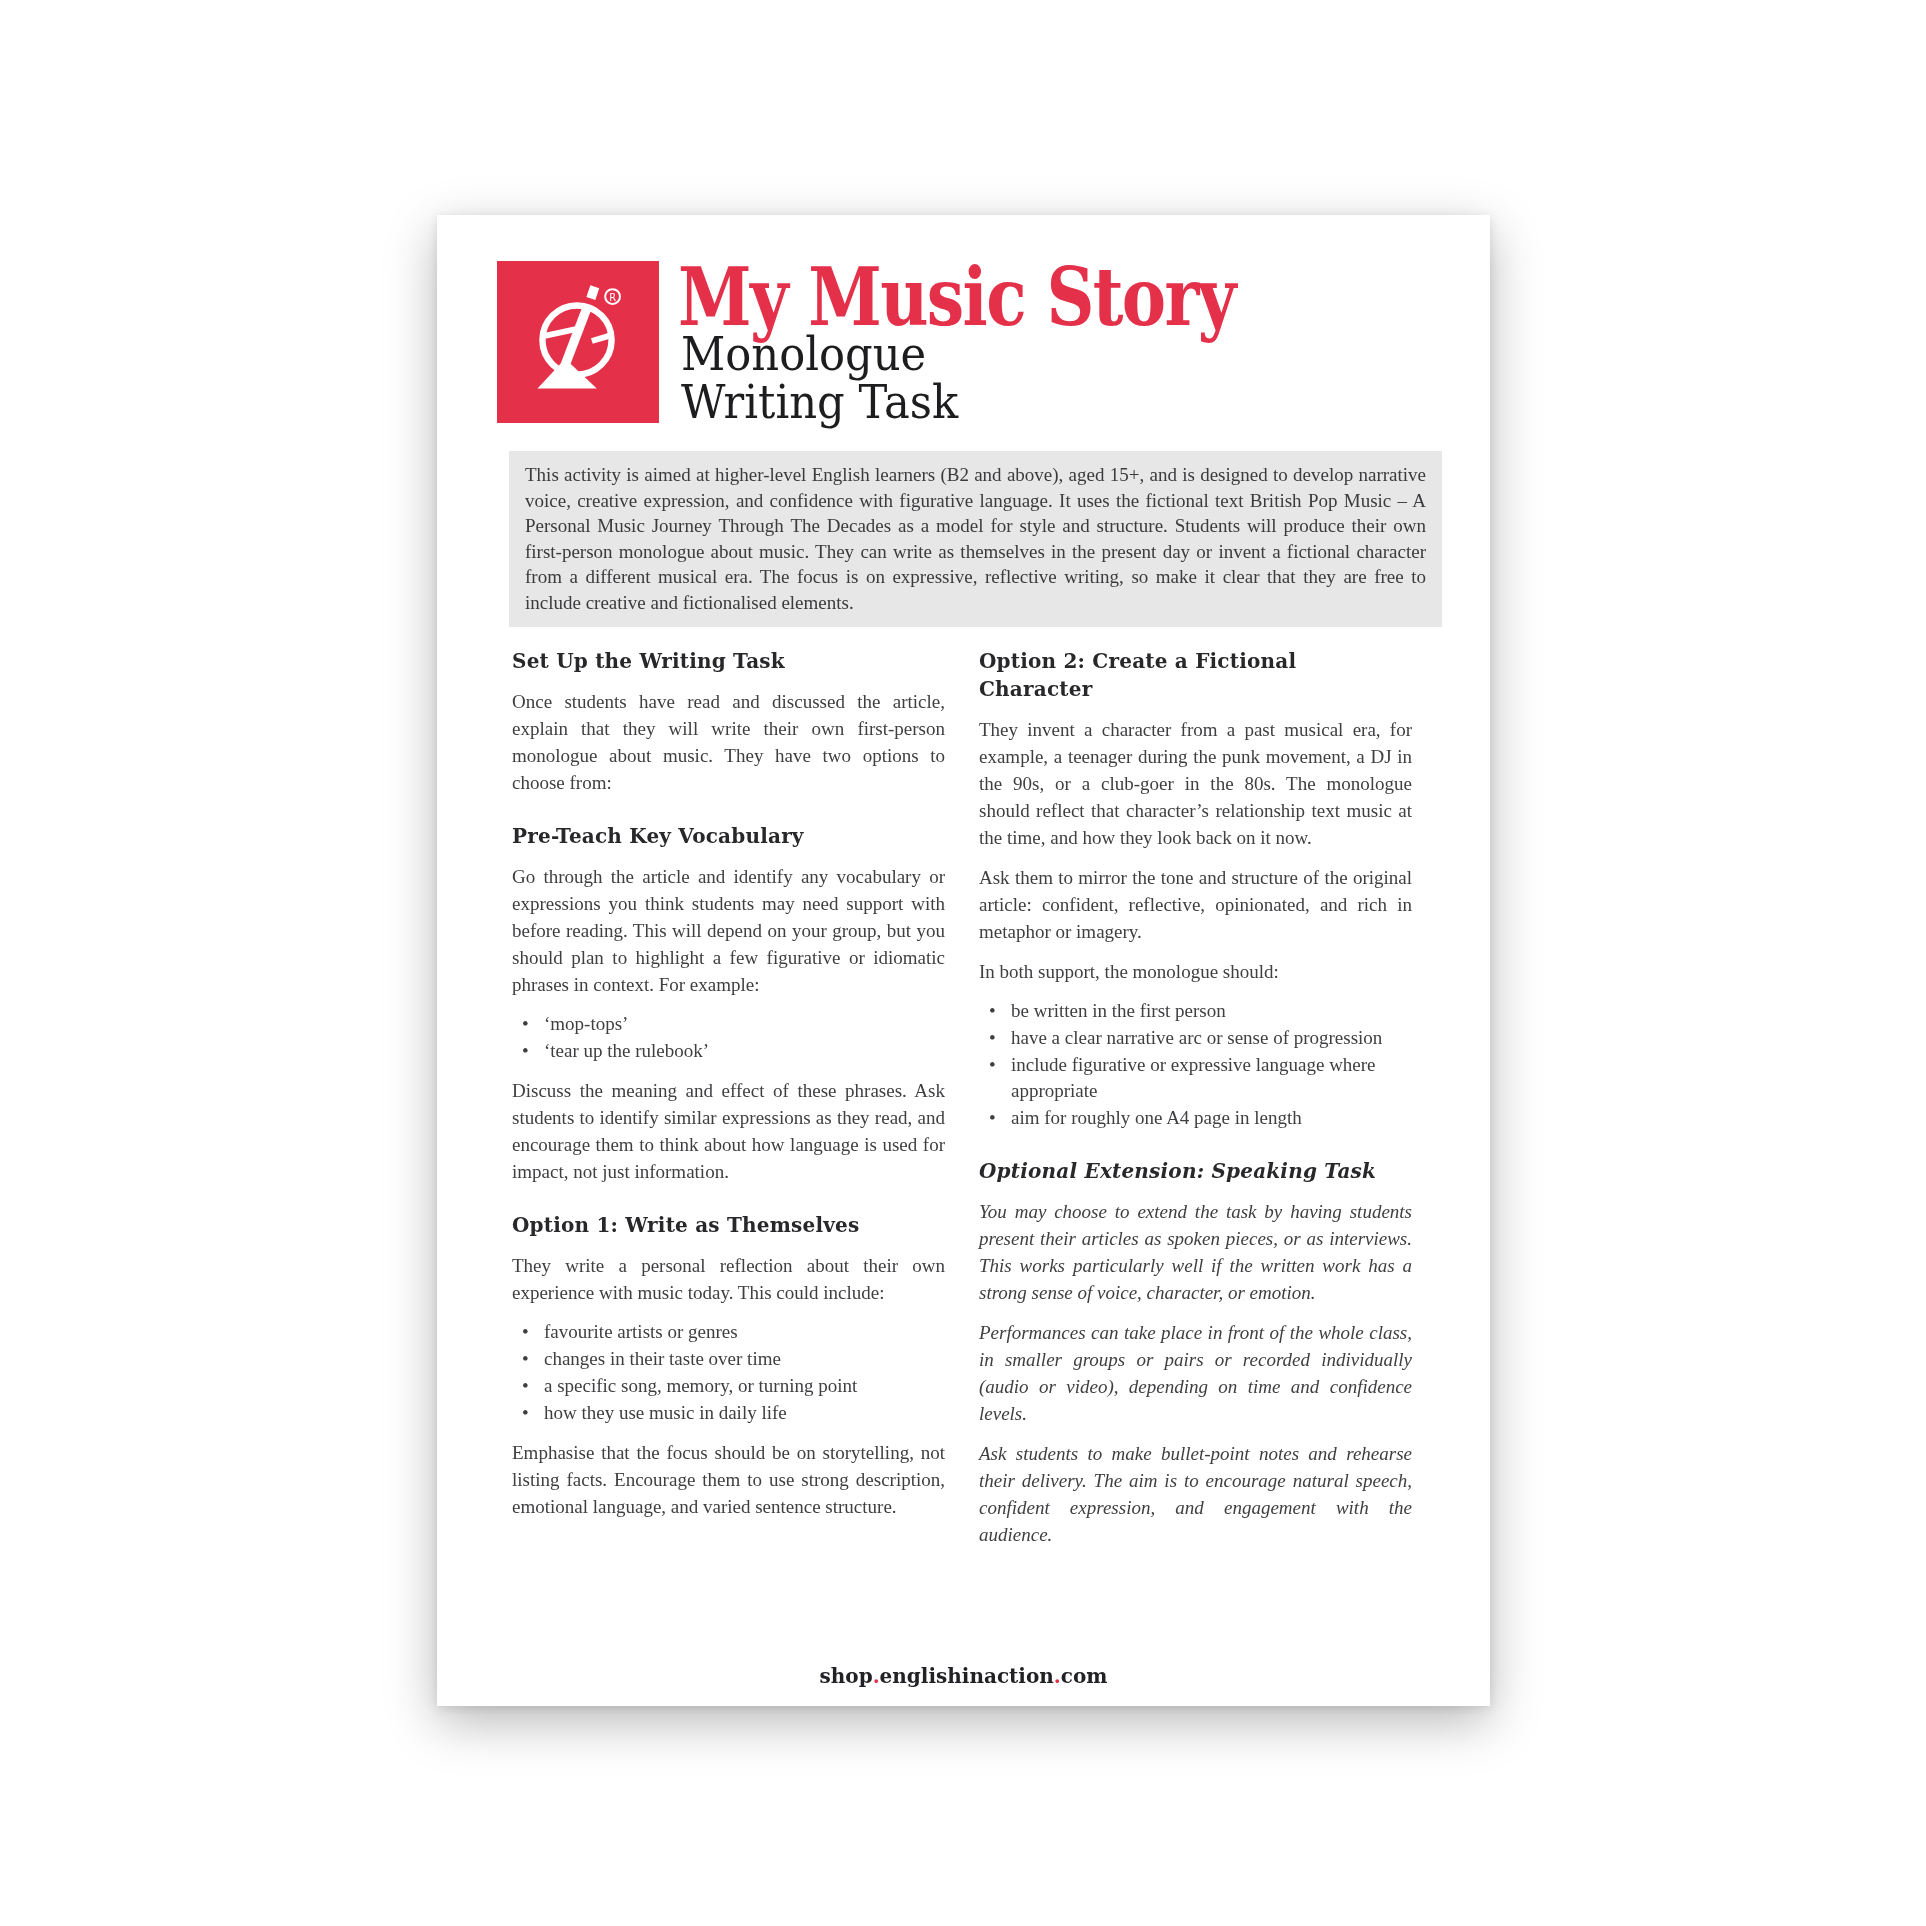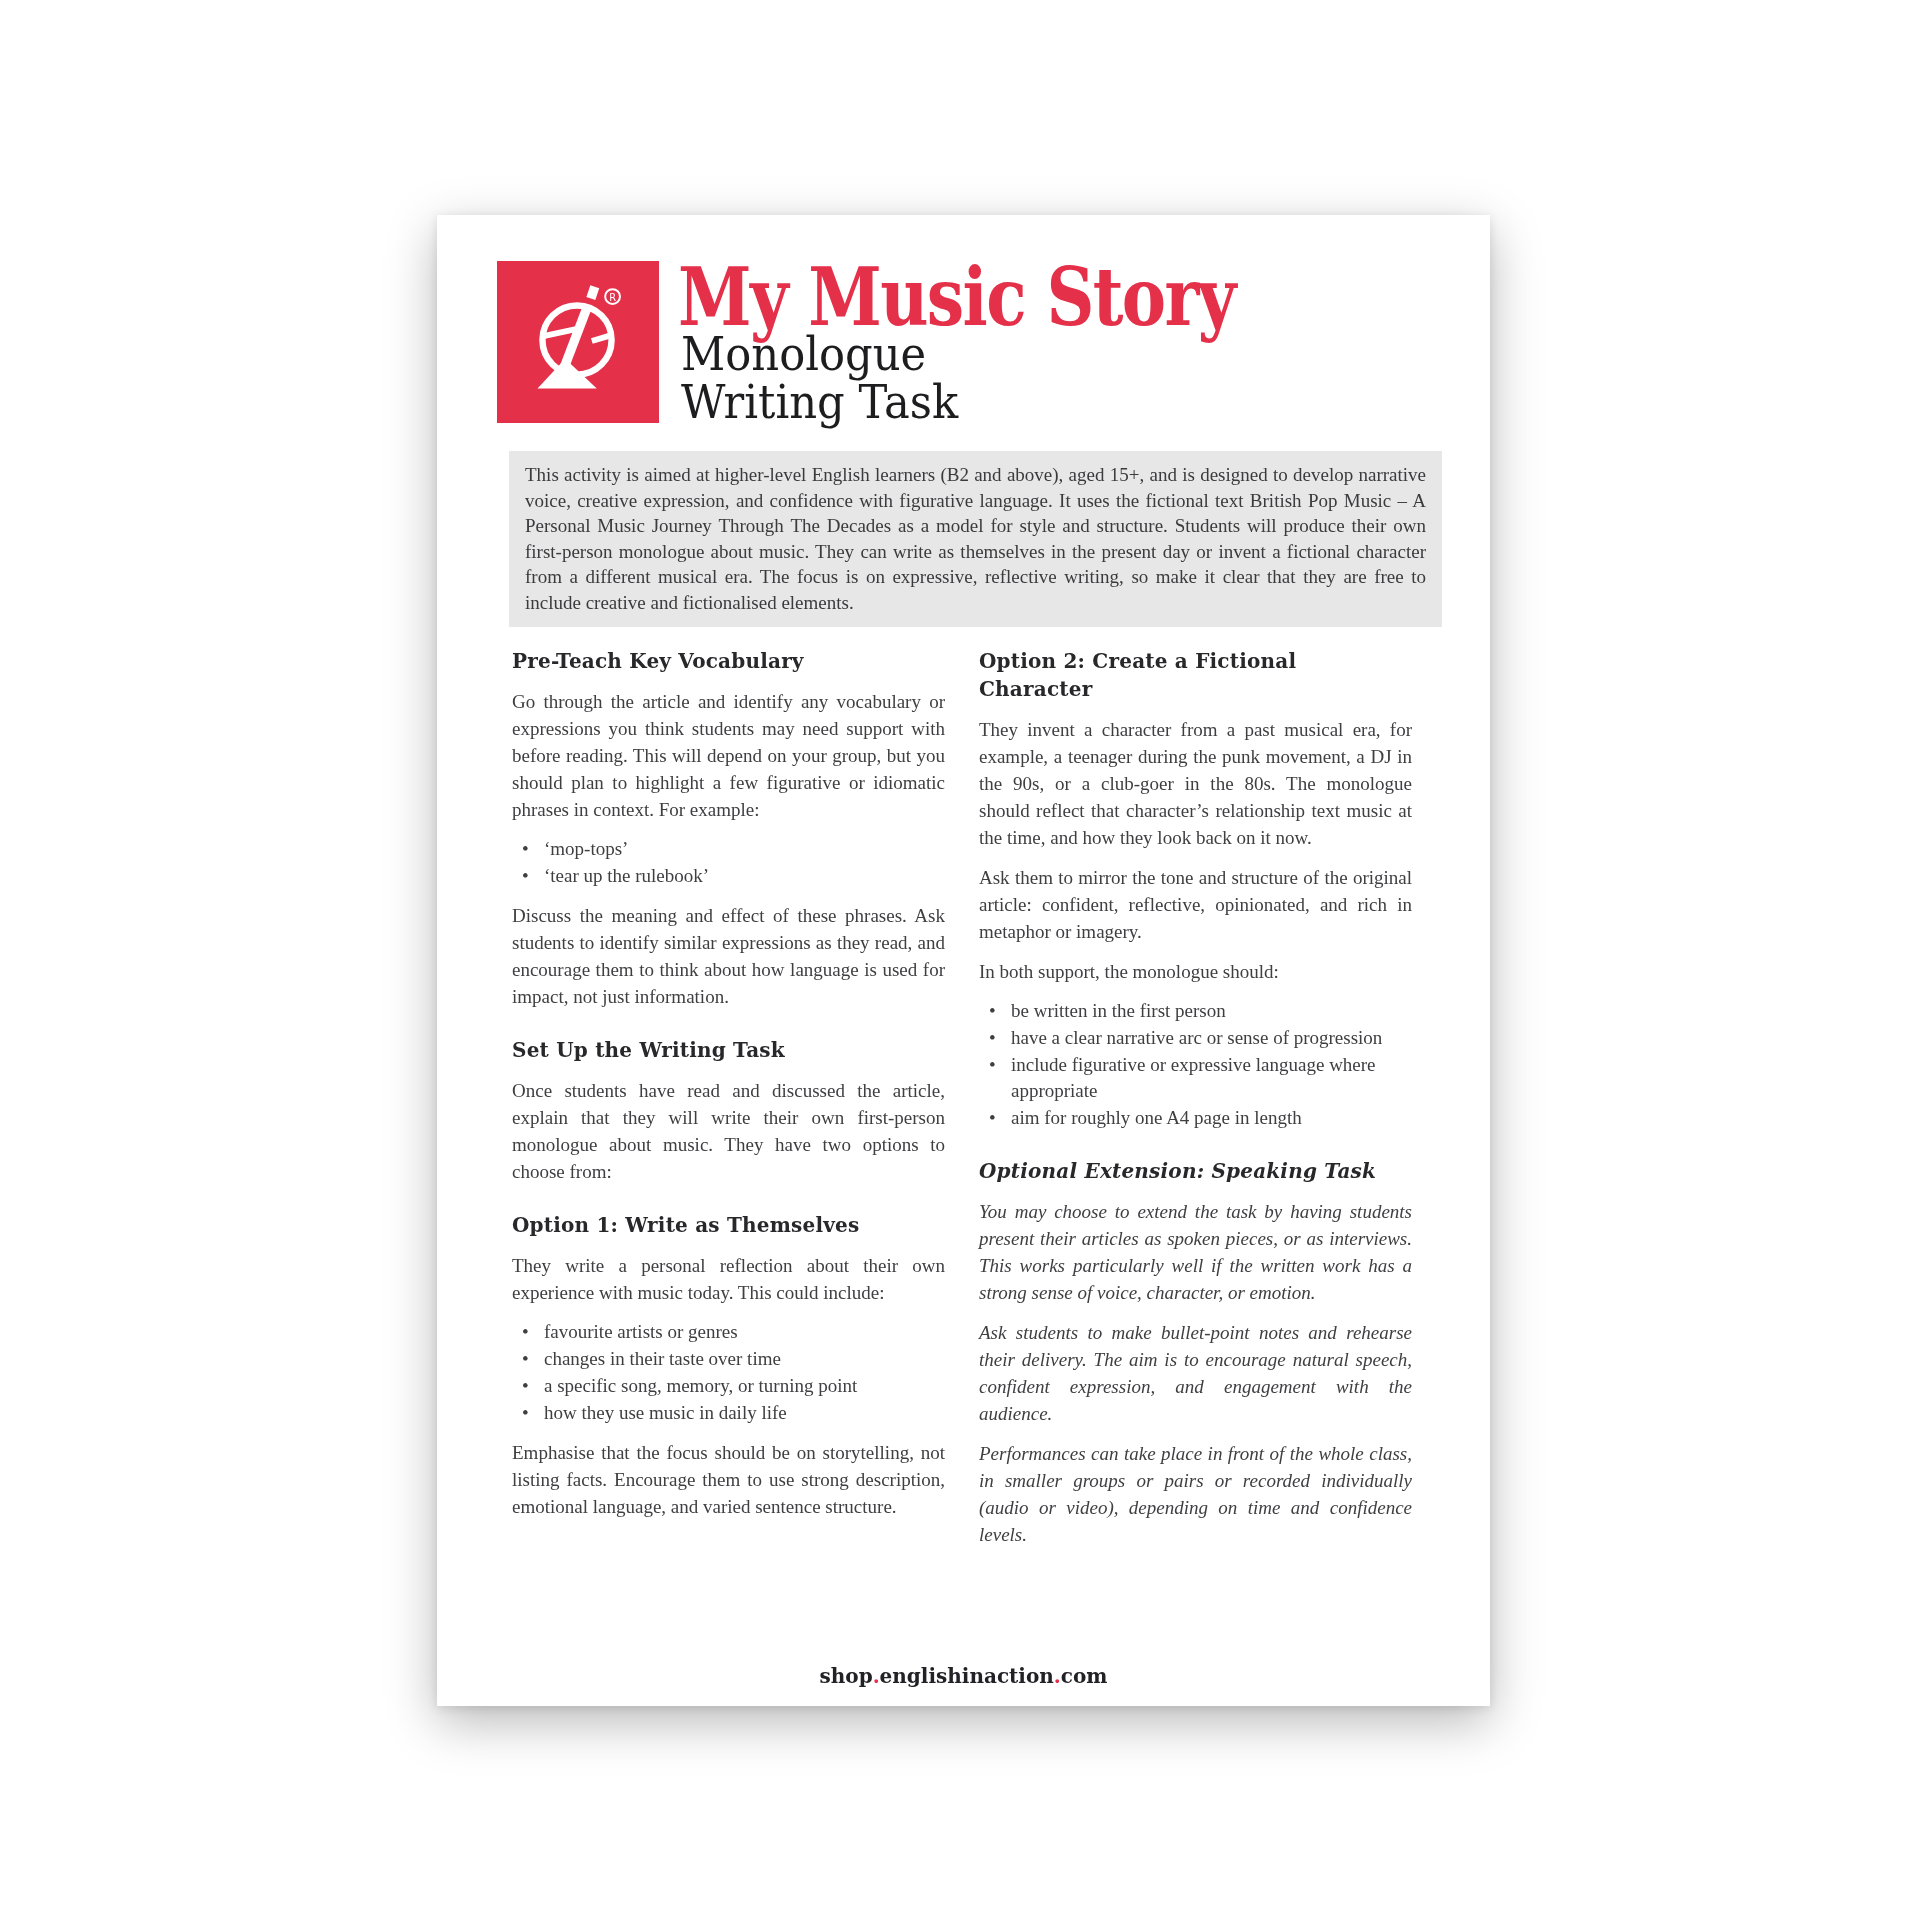--- a/index.html
+++ b/index.html
@@ -108,31 +108,31 @@
   <div class="subtitle">
     <div>Monologue</div>
     <div>Writing Task</div>
   </div>
 
   <div class="intro">This activity is aimed at higher-level English learners (B2 and above), aged 15+, and is designed to develop narrative voice, creative expression, and confidence with figurative language. It uses the fictional text British Pop Music – A Personal Music Journey Through The Decades as a model for style and structure. Students will produce their own first-person monologue about music. They can write as themselves in the present day or invent a fictional character from a different musical era. The focus is on expressive, reflective writing, so make it clear that they are free to include creative and fictionalised elements.</div>
 
   <div class="cols">
     <div class="col" id="col-left">
         <section class="sec">
+          <h4 class="h">Set Up the Writing Task</h4>
+          <p>Once students have read and discussed the article, explain that they will write their own first-person monologue about music. They have two options to choose from:</p>
+        </section>
+        <section class="sec">
           <h4 class="h">Pre-Teach Key Vocabulary</h4>
           <p>Go through the article and identify any vocabulary or expressions you think students may need support with before reading. This will depend on your group, but you should plan to highlight a few figurative or idiomatic phrases in context. For example:</p>
           <ul>
             <li>‘mop-tops’</li>
             <li>‘tear up the rulebook’</li>
           </ul>
           <p>Discuss the meaning and effect of these phrases. Ask students to identify similar expressions as they read, and encourage them to think about how language is used for impact, not just information.</p>
-        </section>
-        <section class="sec">
-          <h4 class="h">Set Up the Writing Task</h4>
-          <p>Once students have read and discussed the article, explain that they will write their own first-person monologue about music. They have two options to choose from:</p>
         </section>
         <section class="sec">
           <h4 class="h">Option 1: Write as Themselves</h4>
           <p>They write a personal reflection about their own experience with music today. This could include:</p>
           <ul>
             <li>favourite artists or genres</li>
             <li>changes in their taste over time</li>
             <li>a specific song, memory, or turning point</li>
             <li>how they use music in daily life</li>
           </ul>
@@ -148,22 +148,22 @@
           <ul>
             <li>be written in the first person</li>
             <li>have a clear narrative arc or sense of progression</li>
             <li>include figurative or expressive language where appropriate</li>
             <li>aim for roughly one A4 page in length</li>
           </ul>
         </section>
         <section class="sec spaced">
           <h4 class="h">Optional Extension: Speaking Task</h4>
           <p>You may choose to extend the task by having students present their articles as spoken pieces, or as interviews. This works particularly well if the written work has a strong sense of voice, character, or emotion.</p>
+          <p>Performances can take place in front of the whole class, in smaller groups or pairs or recorded individually (audio or video), depending on time and confidence levels.</p>
           <p>Ask students to make bullet-point notes and rehearse their delivery. The aim is to encourage natural speech, confident expression, and engagement with the audience.</p>
-          <p>Performances can take place in front of the whole class, in smaller groups or pairs or recorded individually (audio or video), depending on time and confidence levels.</p>
         </section>
       </div>
   </div>
 
   <div class="footer">
     <span>shop</span><span class="dot">.</span><span>englishinaction</span><span class="dot">.</span><span>com</span>
   </div>
 
 </div>
 

